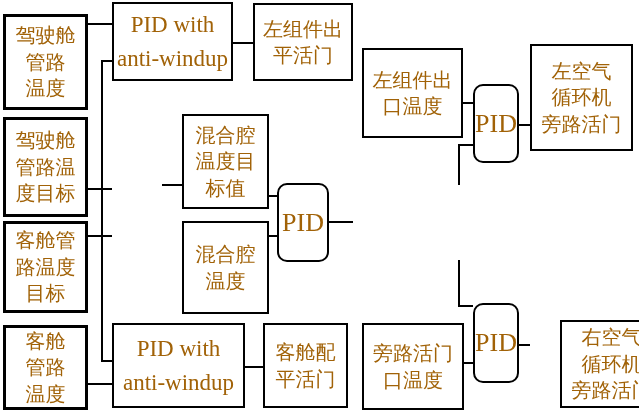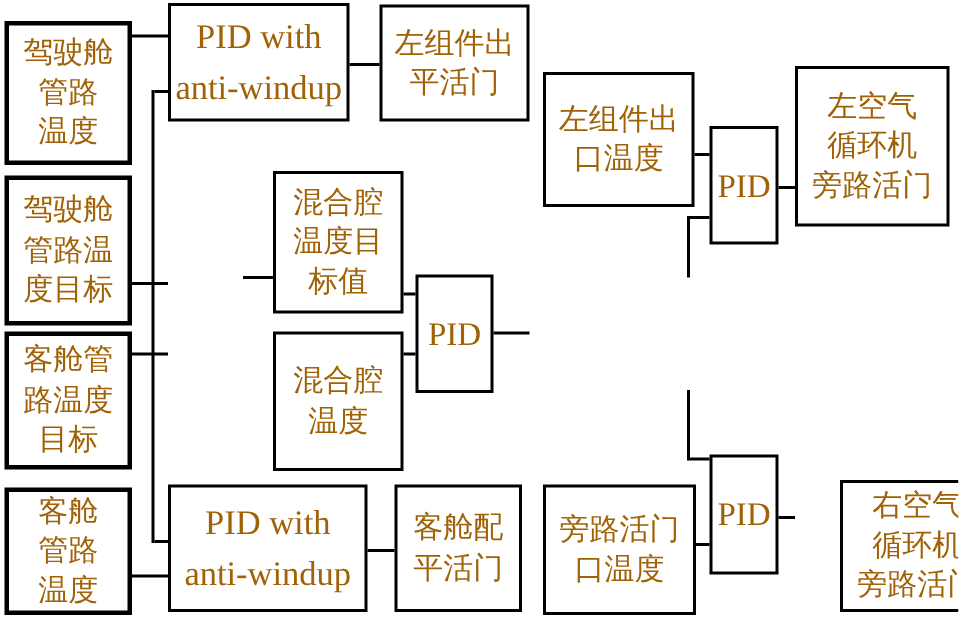--- a/index.html
+++ b/index.html
@@ -18,21 +18,21 @@
     background:#fff;
     display:flex;
     align-items:center;
     justify-content:center;
     text-align:center;
     white-space:pre-line;
   }
   .thick{border-width:3px;}
   .cn{font-size:20px;line-height:1.32;}
   .en{font-size:23px;line-height:1.45;}
-  .sm{font-size:22px;line-height:1;}
+  .sm{font-size:26px;line-height:1;border-radius:10px;}
   .wire{position:absolute;background:#000;}
 </style>
 </head>
 <body>
 
 <div id="stage">
 
   <div class="node cn thick" style="left:3px;top:14px;width:85px;height:96px">驾驶舱
 管路
 温度</div>

